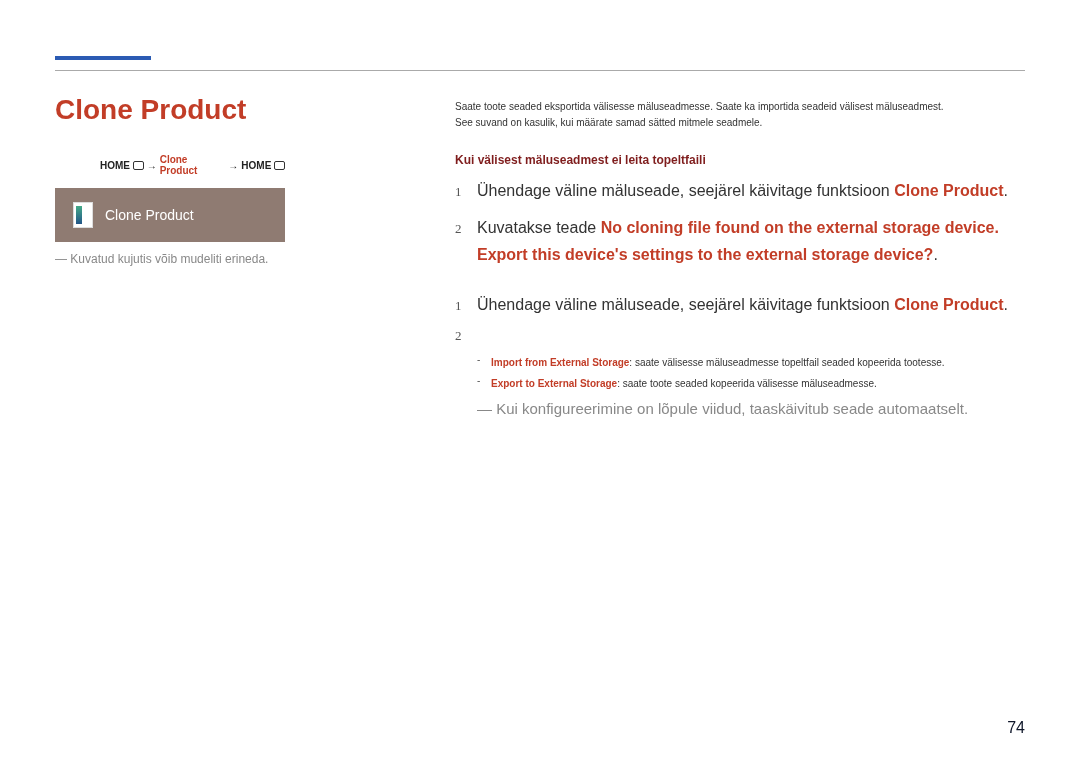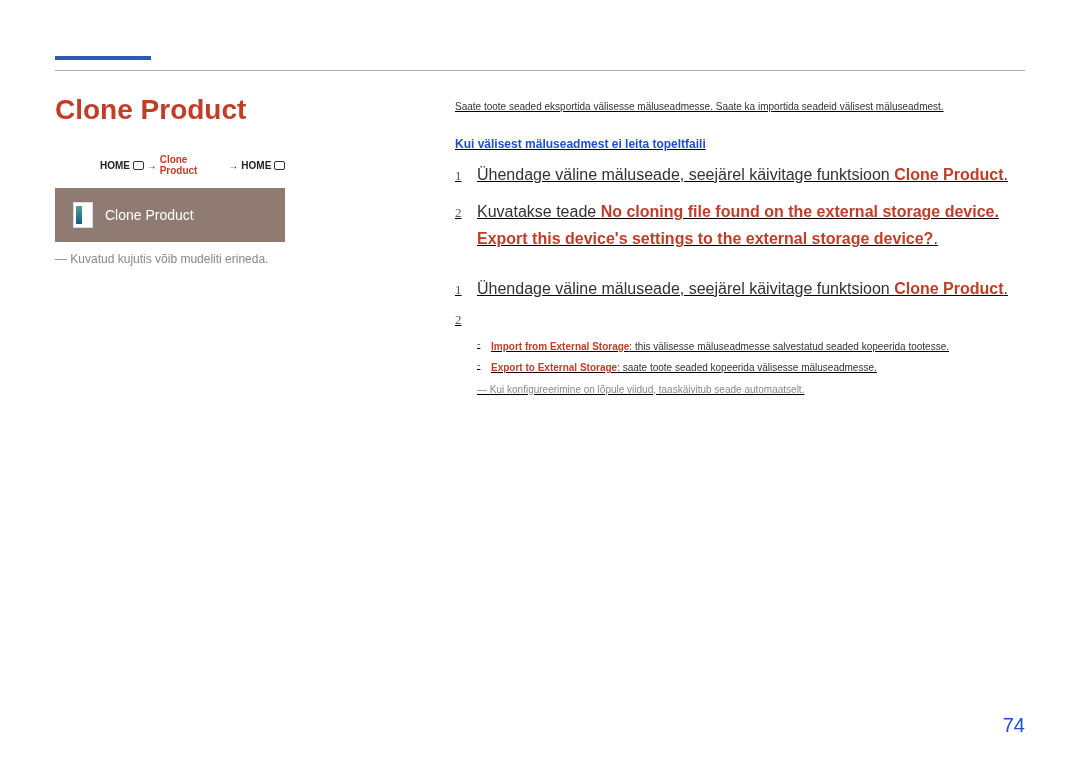--- a/index.html
+++ b/index.html
@@ -90,32 +90,31 @@
       color: #888;
     }
     .note-small::before {
       content: "― ";
     }
     .right-col {
       position: absolute;
       top: 99px;
       left: 455px;
       right: 55px;
-      text-decoration: underline;
     }
     .intro {
       font-size: 10px;
       color: #333;
       line-height: 1.6;
       margin-bottom: 22px;
     }
     .section-header {
       font-size: 12px;
       font-weight: bold;
-      color: #1d4ed8;
+      color: #7f1d1d;
       margin-bottom: 10px;
     }
     .num-list {
       margin-bottom: 22px;
     }
     .num-row {
       display: flex;
       align-items: baseline;
       margin-bottom: 10px;
     }
@@ -146,31 +145,31 @@
       width: 14px;
       flex-shrink: 0;
     }
     .sub-text {
       font-size: 10px;
       color: #333;
       line-height: 1.7;
     }
     .final-note {
       margin-left: 22px;
-      font-size: 10px;
+      font-size: 15px;
       color: #888;
       margin-top: 8px;
     }
     .final-note::before { content: "― "; }
     .page-num {
       position: absolute;
       bottom: 26px;
       right: 55px;
-      font-size: 20px;
-      color: #1d4ed8;
+      font-size: 16px;
+      color: #0f172a;
       font-weight: 300;
     }
   </style>
 </head>
 <body>
 
 <div class="blue-bar"></div>
 <div class="top-line"></div>
 
 <div class="left-col">
@@ -187,20 +186,21 @@
   <div class="screenshot-box">
     <div class="doc-icon"></div>
     <div class="sbox-text">Clone Product</div>
   </div>
   <div class="note-small">Kuvatud kujutis võib mudeliti erineda.</div>
 </div>
 
 <div class="right-col">
   <div class="intro">
     <div>Saate toote seaded eksportida välisesse mäluseadmesse. Saate ka importida seadeid välisest mäluseadmest.</div>
+    <div>See suvand on kasulik, kui määrate samad sätted mitmele seadmele.</div>
   </div>
 
   <div class="section-header">Kui välisest mäluseadmest ei leita topeltfaili</div>
   <div class="num-list">
     <div class="num-row">
       <div class="num">1</div>
       <div class="num-text">
         <span>Ühendage väline mäluseade, seejärel käivitage funktsioon </span><span class="hl">Clone Product</span><span>.</span>
       </div>
     </div>
@@ -219,21 +219,21 @@
         <span>Ühendage väline mäluseade, seejärel käivitage funktsioon </span><span class="hl">Clone Product</span><span>.</span>
       </div>
     </div>
     <div class="num-row">
       <div class="num">2</div>
     </div>
     <div class="sub-list">
       <div class="sub-row">
         <div class="dash">-</div>
         <div class="sub-text">
-          <span class="hl">Import from External Storage</span><span>: this välisesse mäluseadmesse salvestatud seaded kopeerida tootesse.</span>
+          <span class="hl">Import from External Storage</span><span>: saate välisesse mäluseadmesse topeltfail seaded kopeerida tootesse.</span>
         </div>
       </div>
       <div class="sub-row">
         <div class="dash">-</div>
         <div class="sub-text">
           <span class="hl">Export to External Storage</span><span>: saate toote seaded kopeerida välisesse mäluseadmesse.</span>
         </div>
       </div>
     </div>
     <div class="final-note">Kui konfigureerimine on lõpule viidud, taaskäivitub seade automaatselt.</div>

